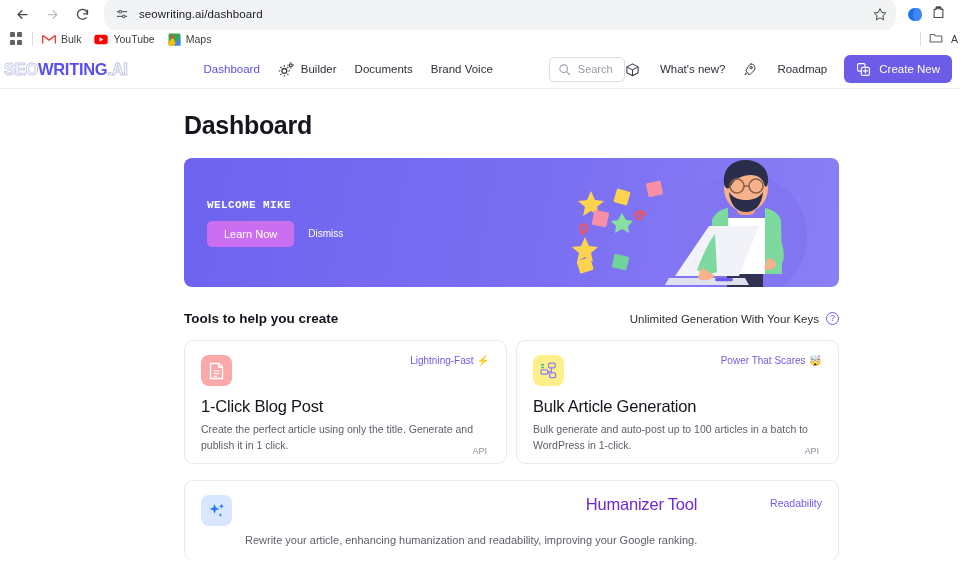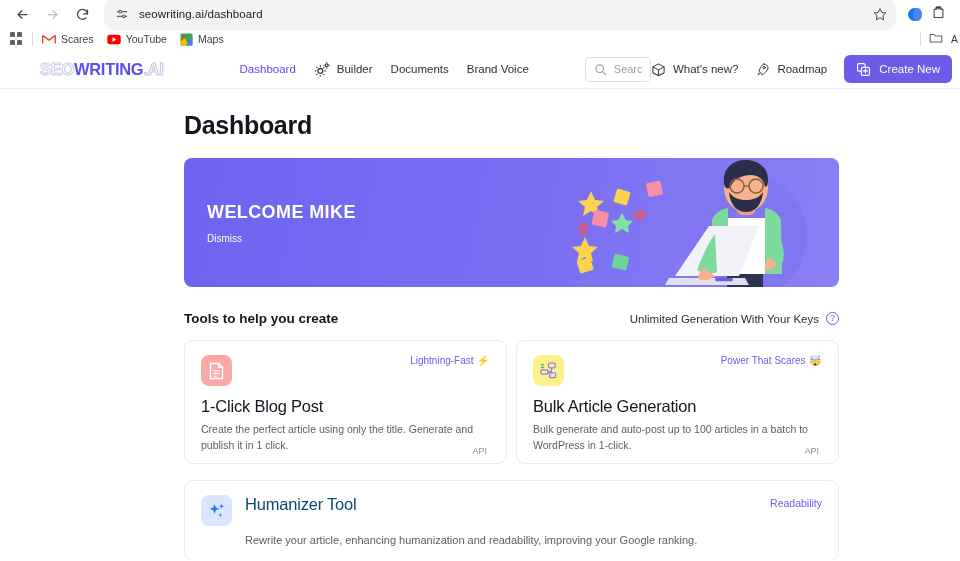--- a/index.html
+++ b/index.html
@@ -115,21 +115,20 @@
     font-weight: 800;
     letter-spacing: -0.3px;
     display: flex;
     align-items: baseline;
     user-select: none;
   }
   .logo .seo {
     color: #ffffff;
     -webkit-text-stroke: 1px #c9cbe8;
     text-shadow: 0 0 0 #c9cbe8;
-    margin-left: 36px;
   }
   .logo .writing { color: #5a4ef0; }
   .logo .ai {
     color: #ffffff;
     -webkit-text-stroke: 1px #c3c5e5;
   }
 
   .main-nav {
     display: flex;
     align-items: center;
@@ -168,21 +167,21 @@
   .search-input::placeholder { color: #9b9baa; }
 
   .header-right {
     margin-left: auto;
     display: flex;
     align-items: center;
     gap: 17px;
     padding-right: 8px;
   }
   .hr-link {
-    display: flex; align-items: center; gap: 7px;
+    display: flex; align-items: center; gap: 20px;
     font-size: 11.5px; color: #2e2e38;
     white-space: nowrap;
   }
   .create-btn {
     background: #6c5ce7;
     color: #fff;
     border-radius: 6px;
     height: 28px;
     padding: 0 12px;
     display: flex;
@@ -220,24 +219,25 @@
     border-radius: 8px;
     background: linear-gradient(100deg, #6e63ef 0%, #7a6ff2 55%, #8b7ff5 100%);
     position: relative;
     overflow: hidden;
     display: flex;
     align-items: center;
   }
   .banner-inner { padding-left: 23px; position: relative; z-index: 3; }
   .banner-title {
     color: #fff;
-    font-size: 18px;
+    font-size: 11px;
     font-weight: 700;
     letter-spacing: 0.4px;
     margin-bottom: 10px;
+    font-family: Liberation Mono, monospace;
   }
   .banner-sub {
     color: #eeecff;
     font-size: 10.5px;
     line-height: 1.55;
     max-width: 220px;
     margin-bottom: 13px;
   }
   .banner-actions { display: flex; align-items: center; gap: 14px; }
   .learn-btn {
@@ -320,21 +320,21 @@
     border: 1px solid #eaeaf0;
     border-radius: 9px;
     background: #fff;
     padding: 14px 16px;
     display: flex;
     align-items: flex-start;
     gap: 13px;
     position: relative;
     min-height: 68px;
   }
-  .wide-title { font-size: 16.5px; color: #0c4a6e; letter-spacing: -0.2px; }
+  .wide-title { font-size: 16.5px; color: #6d28d9; letter-spacing: -0.2px; text-align: right; }
   .wide-desc { font-size: 11px; color: #5d5d6b; margin-top: 20px; }
   .wide-tag {
     position: absolute; right: 16px; top: 16px;
     font-size: 10.5px; color: #6c5ce7;
   }
 </style>
 </head>
 <body>
 
 <div class="browser-chrome">
@@ -394,21 +394,21 @@
         <i></i>
       </div>
     <div class="bk-sep"></div>
 
     <div class="bk-item">
       <svg width="14" height="11" viewBox="0 0 24 18">
           <path d="M1 2l11 8L23 2" fill="none" stroke="#ea4335" stroke-width="2.6"></path>
           <path d="M1 2v14" stroke="#ea4335" stroke-width="2.6" fill="none"></path>
           <path d="M23 2v14" stroke="#ea4335" stroke-width="2.6" fill="none"></path>
         </svg>
-      <span class="bk-label">Scares</span>
+      <span class="bk-label">Bulk</span>
     </div>
     <div class="bk-item">
       <svg width="14" height="11" viewBox="0 0 24 18">
           <rect x="0.5" y="1" width="23" height="16" rx="4.5" fill="#ff0000"></rect>
           <polygon points="9.5,5 16,9 9.5,13" fill="#fff"></polygon>
         </svg>
       <span class="bk-label">YouTube</span>
     </div>
     <div class="bk-item">
       <svg width="13" height="13" viewBox="0 0 24 24">
@@ -508,20 +508,21 @@
 
 <div class="page">
   <div class="content">
 
     <h1 class="page-title">Dashboard</h1>
 
     <div class="banner">
       <div class="banner-inner">
         <div class="banner-title">WELCOME MIKE</div>
         <div class="banner-actions">
+          <button class="learn-btn">Learn Now</button>
           <button class="dismiss-btn">Dismiss</button>
         </div>
       </div>
 
       <div class="banner-art">
         <svg width="290" height="129" viewBox="0 0 290 129">
           <circle cx="196" cy="78" r="62" fill="#8175f2"></circle>
 
           <polygon points="42,33 46,42 55,43 48,49 50,58 42,53 34,58 36,49 29,43 38,42" fill="#fcd34d"></polygon>
           <polygon points="36,79 40,88 49,89 42,95 44,104 36,99 28,104 30,95 23,89 32,88" fill="#fcd34d"></polygon>

